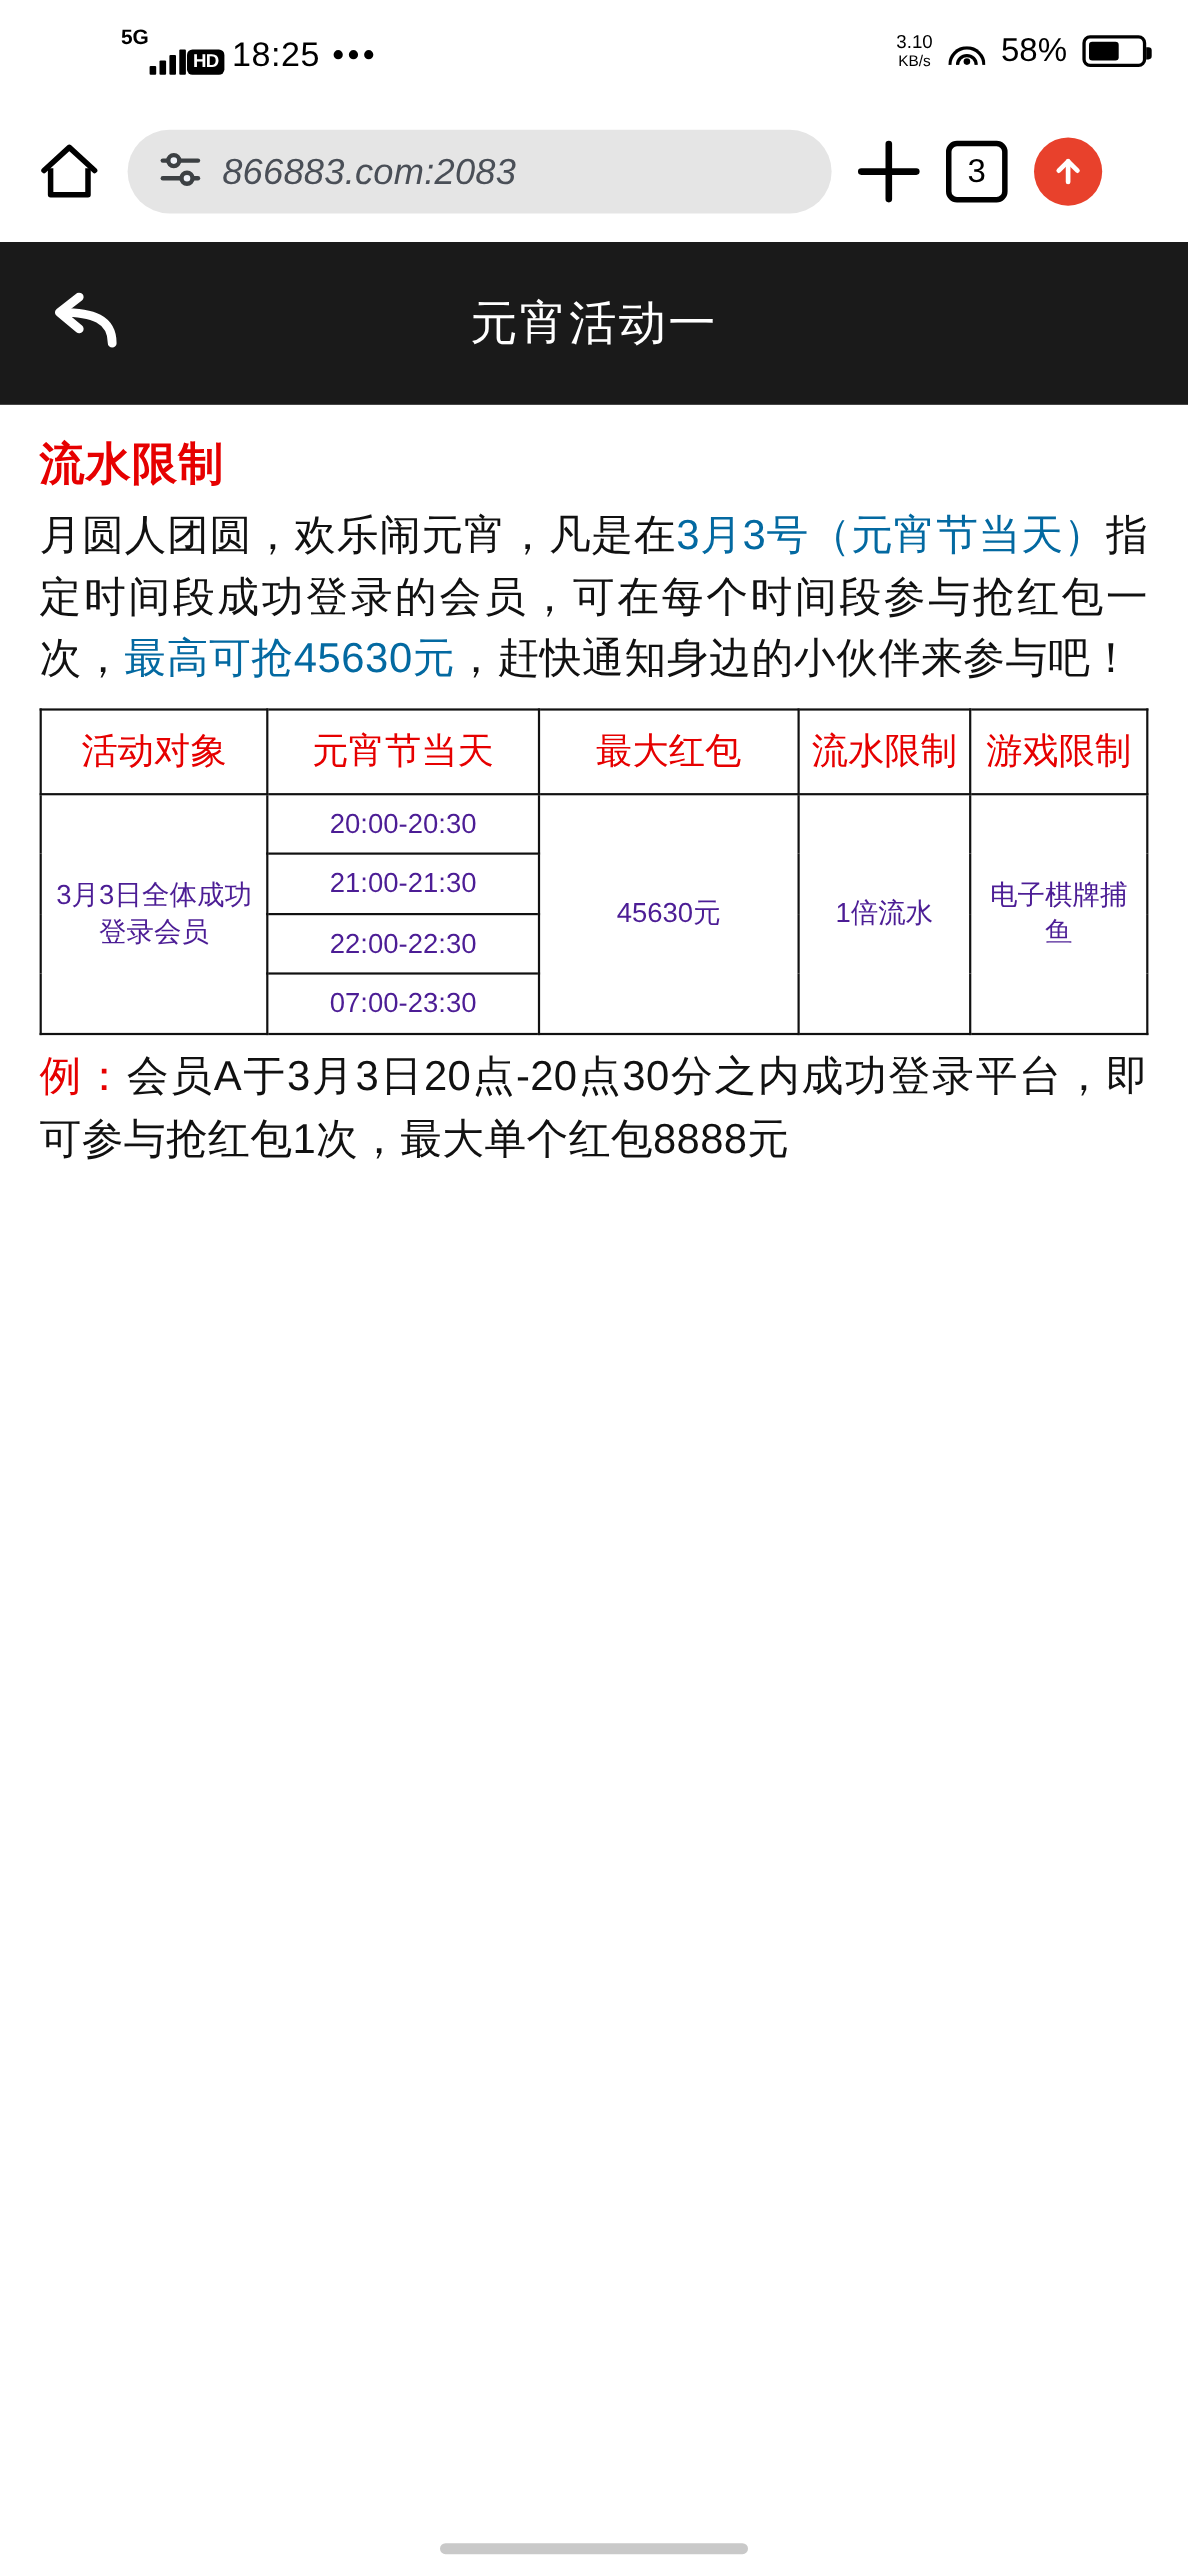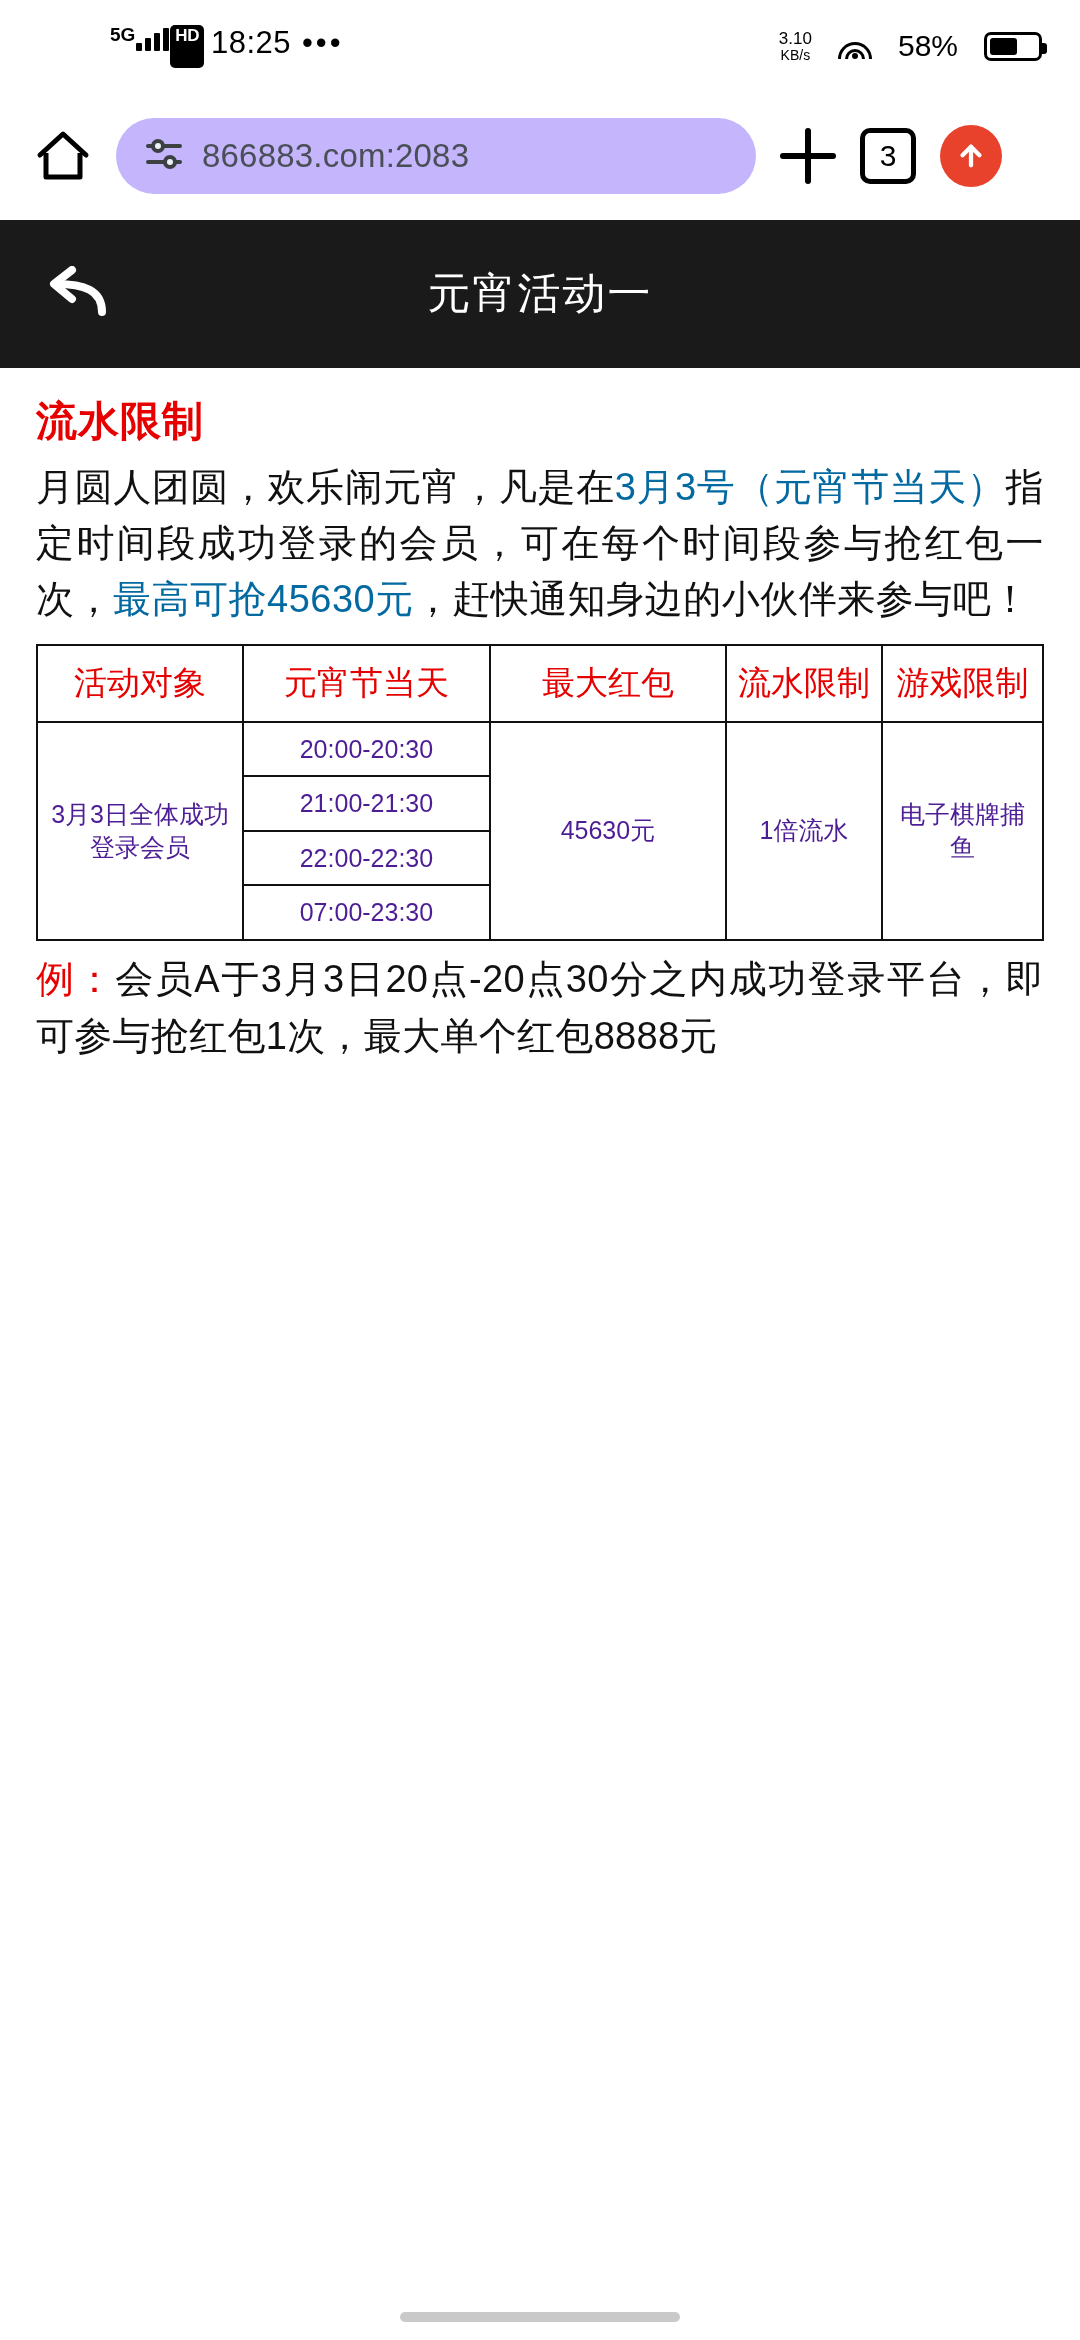--- a/index.html
+++ b/index.html
@@ -14,34 +14,34 @@
   
   .status-bar {
     height: 92px;
     display: flex;
     align-items: center;
     justify-content: space-between;
     padding: 0 38px 0 110px;
     background: #ffffff;
     color: #000;
   }
-  .status-left { display: flex; gap: 1px; }
+  .status-left { display: flex; align-items: flex-end; gap: 1px; }
   .sig-5g { font-size: 19px; font-weight: bold; line-height: 1; margin-bottom: 24px; }
   .bars { display: flex; align-items: flex-end; gap: 3px; height: 26px; }
   .bars i { display: block; width: 6px; background: #000; border-radius: 1px; }
   .bars i:nth-child(1){height:8px;} .bars i:nth-child(2){height:13px;}
   .bars i:nth-child(3){height:18px;} .bars i:nth-child(4){height:23px;}
   .hd-badge {
     background: #000; color: #fff; font-size: 17px; font-weight: bold;
     border-radius: 5px; padding: 2px 5px; line-height: 1.1; letter-spacing: -0.5px;
   }
   .clock { font-size: 31px; letter-spacing: 0.5px; margin-left: 6px; }
   .dots { font-size: 31px; letter-spacing: 3px; margin-left: 10px; }
 
-  .status-right { display: flex; align-items: center; gap: 26px; }
+  .status-right { display: flex; align-items: center; gap: 14px; }
   .kbs { text-align: center; line-height: 1.05; font-size: 16px; }
   .kbs .rate { font-size: 17px; }
   .kbs .unit { font-size: 14px; }
   .wifi-ic { width: 34px; height: 26px; position: relative; }
   .wifi-ic span {
     position: absolute; left: 50%; bottom: 0; transform: translateX(-50%);
     border: 3px solid #000; border-bottom: none;
     border-top-left-radius: 99px; border-top-right-radius: 99px;
   }
   .wifi-ic .w1 { width: 34px; height: 17px; }
@@ -63,26 +63,27 @@
     height: 128px;
     display: flex; align-items: center;
     padding: 0 34px;
     gap: 24px;
     background: #fff;
   }
   .home-icon { width: 58px; height: 58px; flex: 0 0 58px; }
   .omnibox {
     flex: 1 1 auto;
     height: 76px;
-    background: #c4b5fd;
+    background: #e5e5e5;
     border-radius: 38px;
     display: flex; align-items: center;
     padding: 0 28px;
     gap: 18px;
     max-width: 640px;
+    font-style: italic;
   }
   .omnibox .url {
     font-size: 33px; color: #4a4f57; letter-spacing: 0.2px;
     white-space: nowrap; overflow: hidden;
   }
   .plus-btn { width: 56px; height: 56px; position: relative; flex: 0 0 56px; }
   .plus-btn::before, .plus-btn::after {
     content: ""; position: absolute; background: #000; border-radius: 3px;
   }
   .plus-btn::before { left: 0; top: 25px; width: 56px; height: 6px; }

